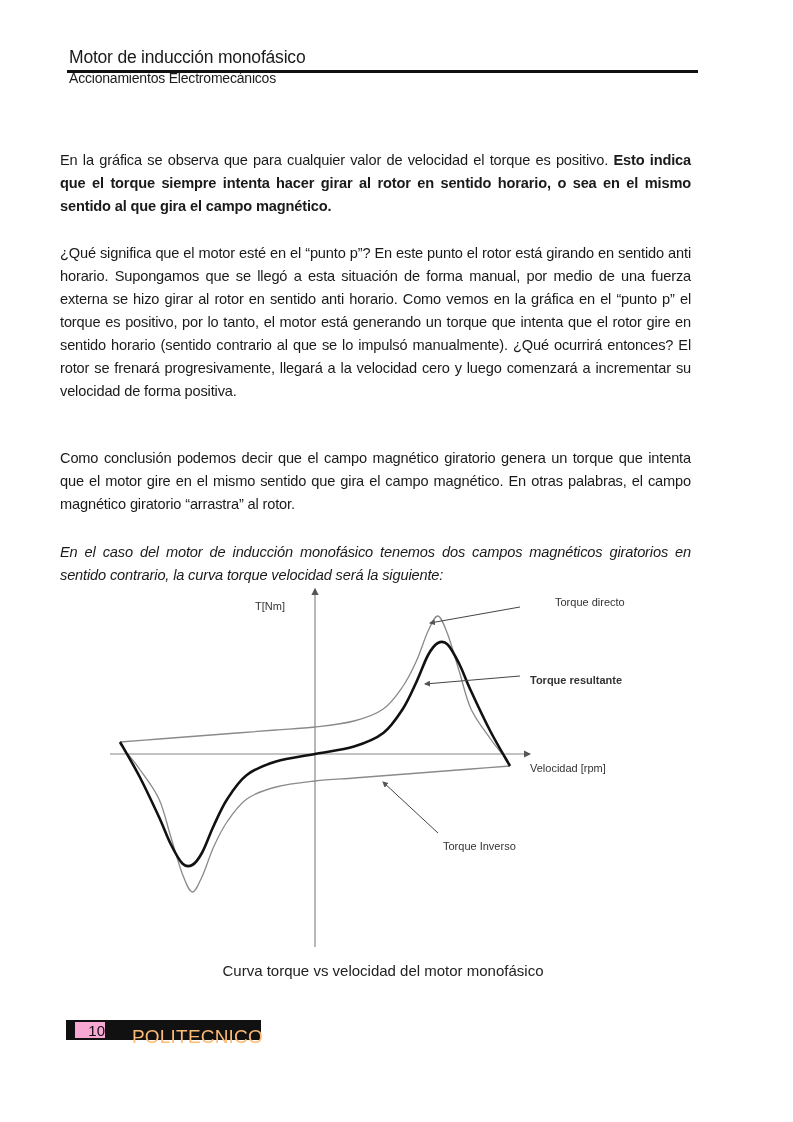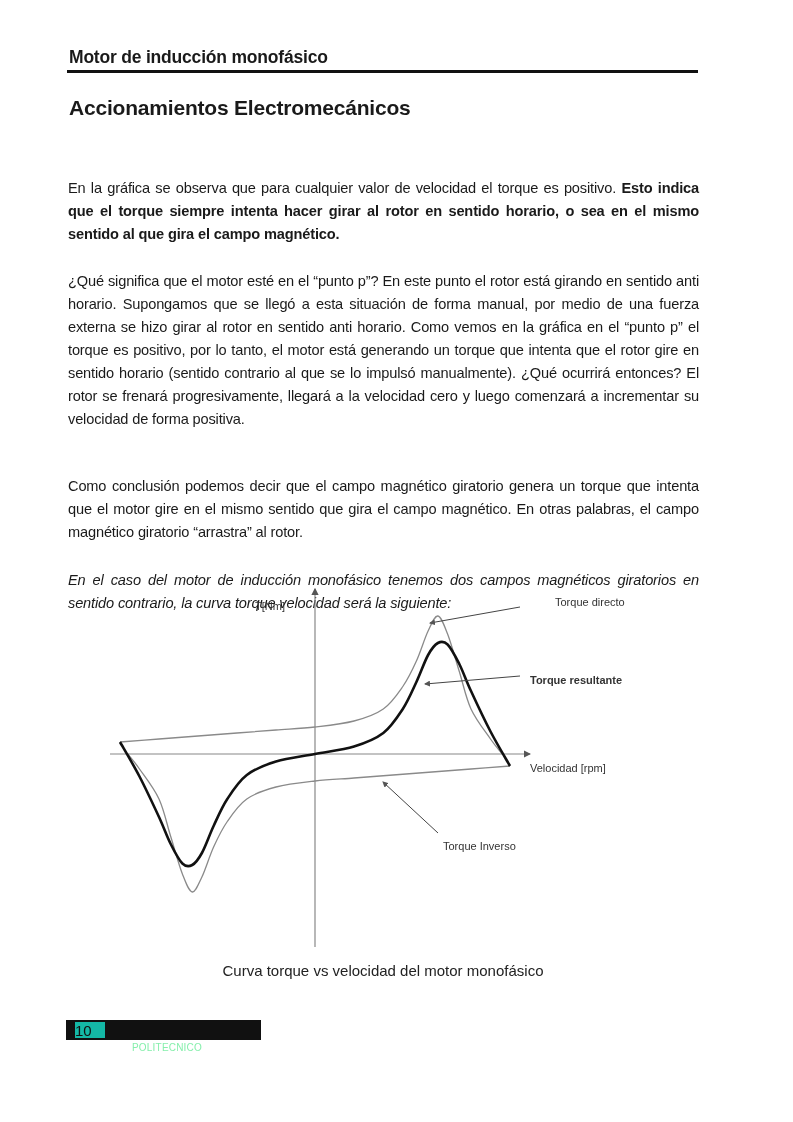--- a/index.html
+++ b/index.html
@@ -1,34 +1,34 @@
 <!DOCTYPE html>
 <html><head>
 <meta charset="utf-8">
 <style>
   html, body { margin:0; padding:0; background:#ffffff; }
   body { width:793px; height:1122px; position:relative; overflow:hidden;
          font-family:"Liberation Sans", sans-serif; color:#1a1a1a; }
-  .hdr-title { position:absolute; left:69px; top:47px; font-size:17.5px; font-weight:bold; letter-spacing:-0.2px; }
+  .hdr-title { position:absolute; left:69px; top:47px; font-size:17.5px; font-weight:normal; letter-spacing:-0.2px; }
   .hdr-rule { position:absolute; left:67px; top:70px; width:631px; height:3px; background:#111; }
-  .hdr-sub { position:absolute; left:69px; top:96px; font-size:21px; font-weight:bold; letter-spacing:-0.2px; }
-  .para { position:absolute; left:68px; width:631px; font-size:14.6px; line-height:23px; text-align:justify; letter-spacing:-0.15px;margin-top:28px; }
+  .hdr-sub { position:absolute; left:69px; top:70px; font-size:14px; font-weight:normal; letter-spacing:-0.2px; }
+  .para { position:absolute; left:60px; width:631px; font-size:14.6px; line-height:23px; text-align:justify; letter-spacing:-0.15px; }
   .para b { font-weight:bold; }
   #p1 { top:149px; }
   #p2 { top:242px; }
   #p3 { top:447px; font-weight:normal; }
   #p4 { top:541px;font-style:italic; }
   #chart { position:absolute; left:100px; top:585px; width:560px; height:370px; }
   .chart-lbl { font-family:"Liberation Sans", sans-serif; font-size:11px; fill:#333; }
   .caption { position:absolute; left:0; width:793px; top:962px; text-align:center; font-size:15px; color:#222; }
   .caption span { margin-left:-27px; }
   .footer { position:absolute; left:66px; top:1020px; width:195px; height:20px; background:#111; }
-  .footer .pg { position:absolute; left:8px; top:1px; width:30px; height:16px; background:#14b8a6; border:1px solid #111;
-                font-size:15px; line-height:17px; text-align:left; color:#111; }
-  .footer .brand { position:absolute; left:66px; top:19px; font-size:10px; line-height:18px; color:#86efac; letter-spacing:0.2px; }
+  .footer .pg { position:absolute; left:8px; top:1px; width:30px; height:16px; background:#f9a8d4; border:1px solid #111;
+                font-size:15px; line-height:17px; text-align:right; color:#111; }
+  .footer .brand { position:absolute; left:66px; top:8px; font-size:19px; line-height:18px; color:#fdba74; letter-spacing:0.2px; }
 </style>
 </head>
 <body>
 
 <div class="hdr-title">Motor de inducción monofásico</div>
 <div class="hdr-rule"></div>
 <div class="hdr-sub">Accionamientos Electromecánicos</div>
 
 <div class="para" id="p1"><span>En la gráfica se observa que para cualquier valor de velocidad el torque es positivo. </span><b>Esto indica que el torque siempre intenta hacer girar al rotor en sentido horario, o sea en el mismo sentido al que gira el campo magnético.</b></div>
 

